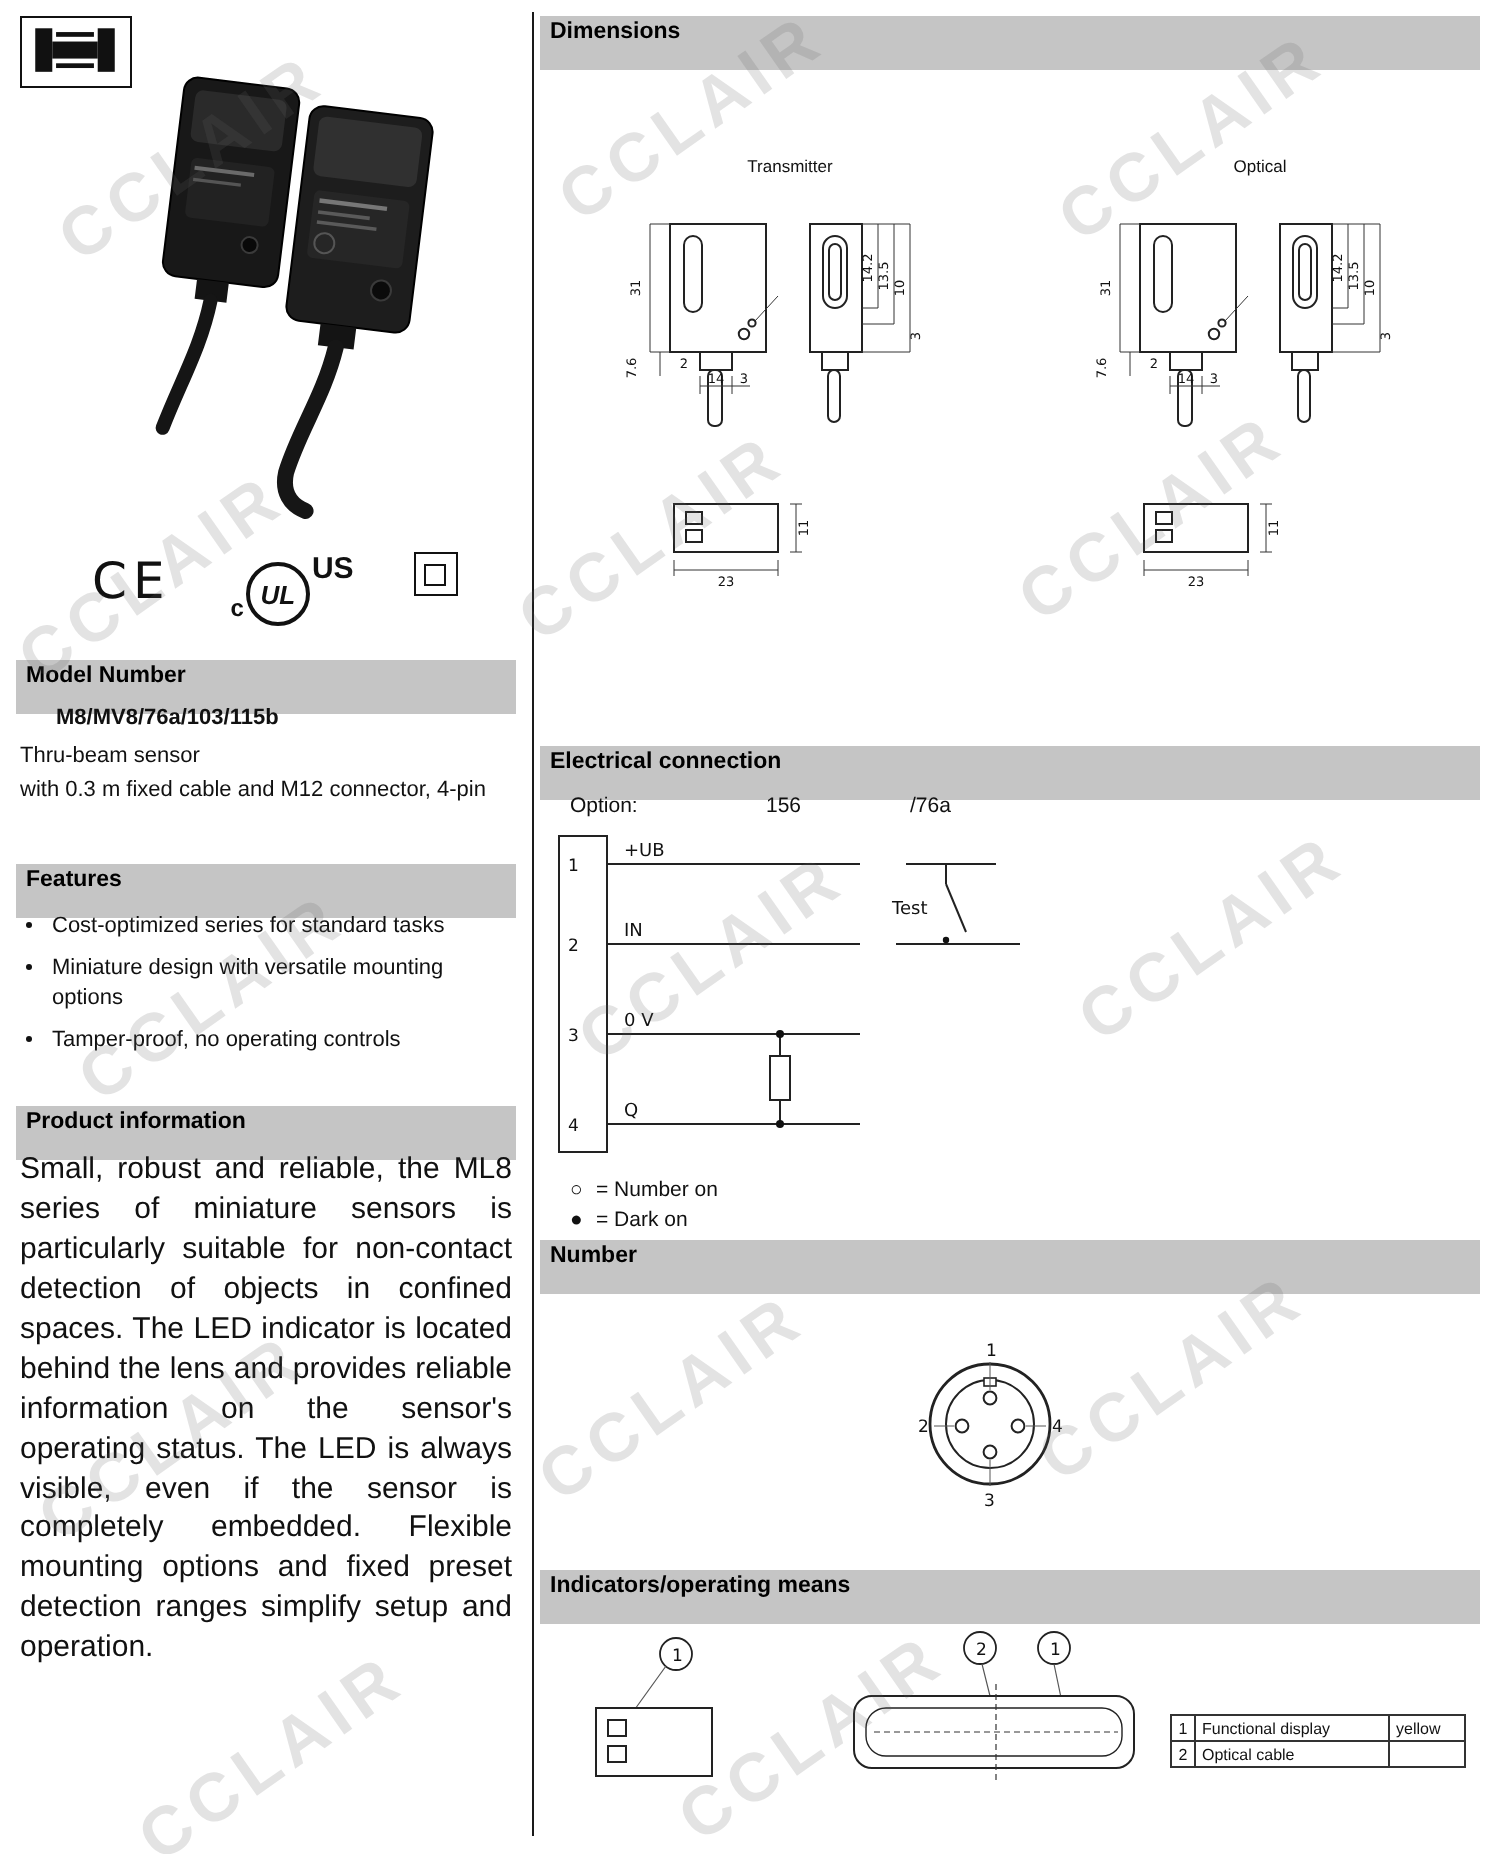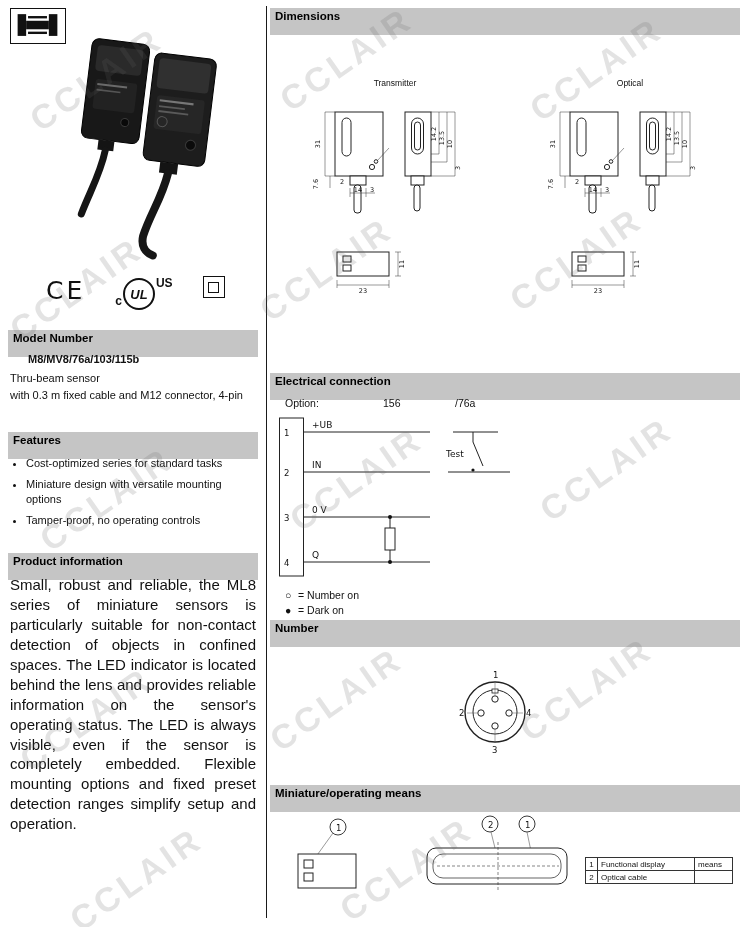--- a/index.html
+++ b/index.html
@@ -12,21 +12,21 @@
   .body11{font-size:11px;line-height:1.3}
   .bold{font-weight:bold}
   ul.features{list-style:disc;padding-left:16px}
   ul.features li{font-size:11px;line-height:1.3;margin-bottom:7px}
   .prodtext{font-size:15px;line-height:1.33;text-align:justify}
   .logoBox{position:absolute;left:10px;top:8px;width:56px;height:36px;border:1.5px solid #111;background:#fff}
   .certRow{position:absolute;left:46px;top:276px;display:flex;align-items:flex-start;gap:30px}
   .ce{font-size:25px;letter-spacing:3px;font-family:"DejaVu Sans",sans-serif;color:#111}
   .ulmark{display:flex;align-items:flex-end;gap:1px}
   .ulmark .c{font-size:12px;font-weight:bold;margin-bottom:2px}
-  .ulmark .us{font-size:12px;font-weight:bold;margin-bottom:20px}
+  .ulmark .us{font-size:15px;font-weight:bold;margin-bottom:20px}
   .ulcircle{width:32px;height:32px;border:2px solid #111;border-radius:50%;display:flex;align-items:center;justify-content:center;font-weight:bold;font-size:13px;font-style:italic}
   .sq-outer{width:22px;height:22px;border:1.5px solid #111;display:flex;align-items:center;justify-content:center}
   .sq-inner{width:11px;height:11px;border:1.5px solid #111}
   svg text{fill:#111;font-family:"DejaVu Sans",sans-serif}
   .dim{font-size:6.5px;text-anchor:middle}
   .clabel{font-size:9px}
   .pinnum{font-size:8.5px}
   .legend{position:absolute;left:285px;top:588px;font-size:10.5px;line-height:1.45}
   .legend .sym{display:inline-block;width:13px}
   table.indtab{position:absolute;left:585px;top:857px;border-collapse:collapse;font-size:8px;background:#fff}
@@ -290,21 +290,21 @@
     <line x1="20" y1="49" x2="30" y2="49"></line>
     <line x1="76" y1="49" x2="66" y2="49"></line>
     <line x1="48" y1="79" x2="48" y2="66"></line>
   </g>
   <text class="pinnum" x="46" y="14">1</text>
   <text class="pinnum" x="12" y="52">2</text>
   <text class="pinnum" x="79" y="52">4</text>
   <text class="pinnum" x="45" y="89">3</text>
 </svg>
 
-<div class="bar" style="left:270px;top:785px;width:470px">Miniature/operating means</div>
+<div class="bar" style="left:270px;top:785px;width:470px">Indicators/operating means</div>
 
 <svg class="abs" style="left:288px;top:812px" width="95" height="95" viewBox="0 0 95 95">
   <circle cx="50" cy="15" r="8" fill="#fff" stroke="#222" stroke-width="0.9"></circle>
   <text class="pinnum" x="48" y="18.5">1</text>
   <line x1="45" y1="21" x2="27" y2="46" stroke="#555" stroke-width="0.6"></line>
   <rect x="10" y="42" width="58" height="34" fill="#fff" stroke="#222"></rect>
   <rect x="16" y="48" width="9" height="8" fill="none" stroke="#222"></rect>
   <rect x="16" y="61" width="9" height="8" fill="none" stroke="#222"></rect>
 </svg>
 
@@ -319,21 +319,21 @@
   <rect x="18" y="44" width="128" height="24" rx="10" fill="none" stroke="#222" stroke-width="0.7"></rect>
   <line x1="83" y1="32" x2="83" y2="80" stroke="#333" stroke-width="0.6" stroke-dasharray="3,2"></line>
   <line x1="22" y1="56" x2="144" y2="56" stroke="#333" stroke-width="0.6" stroke-dasharray="3,2"></line>
 </svg>
 
 <table class="indtab">
   <tbody>
       <tr>
     <td class="n">1</td>
     <td class="l">Functional display</td>
-    <td class="v">means</td>
+    <td class="v">yellow</td>
   </tr>
   <tr>
     <td class="n">2</td>
     <td class="l">Optical cable</td>
     <td class="v"></td>
   </tr>
 </tbody>
   </table>
 
 </body></html>

